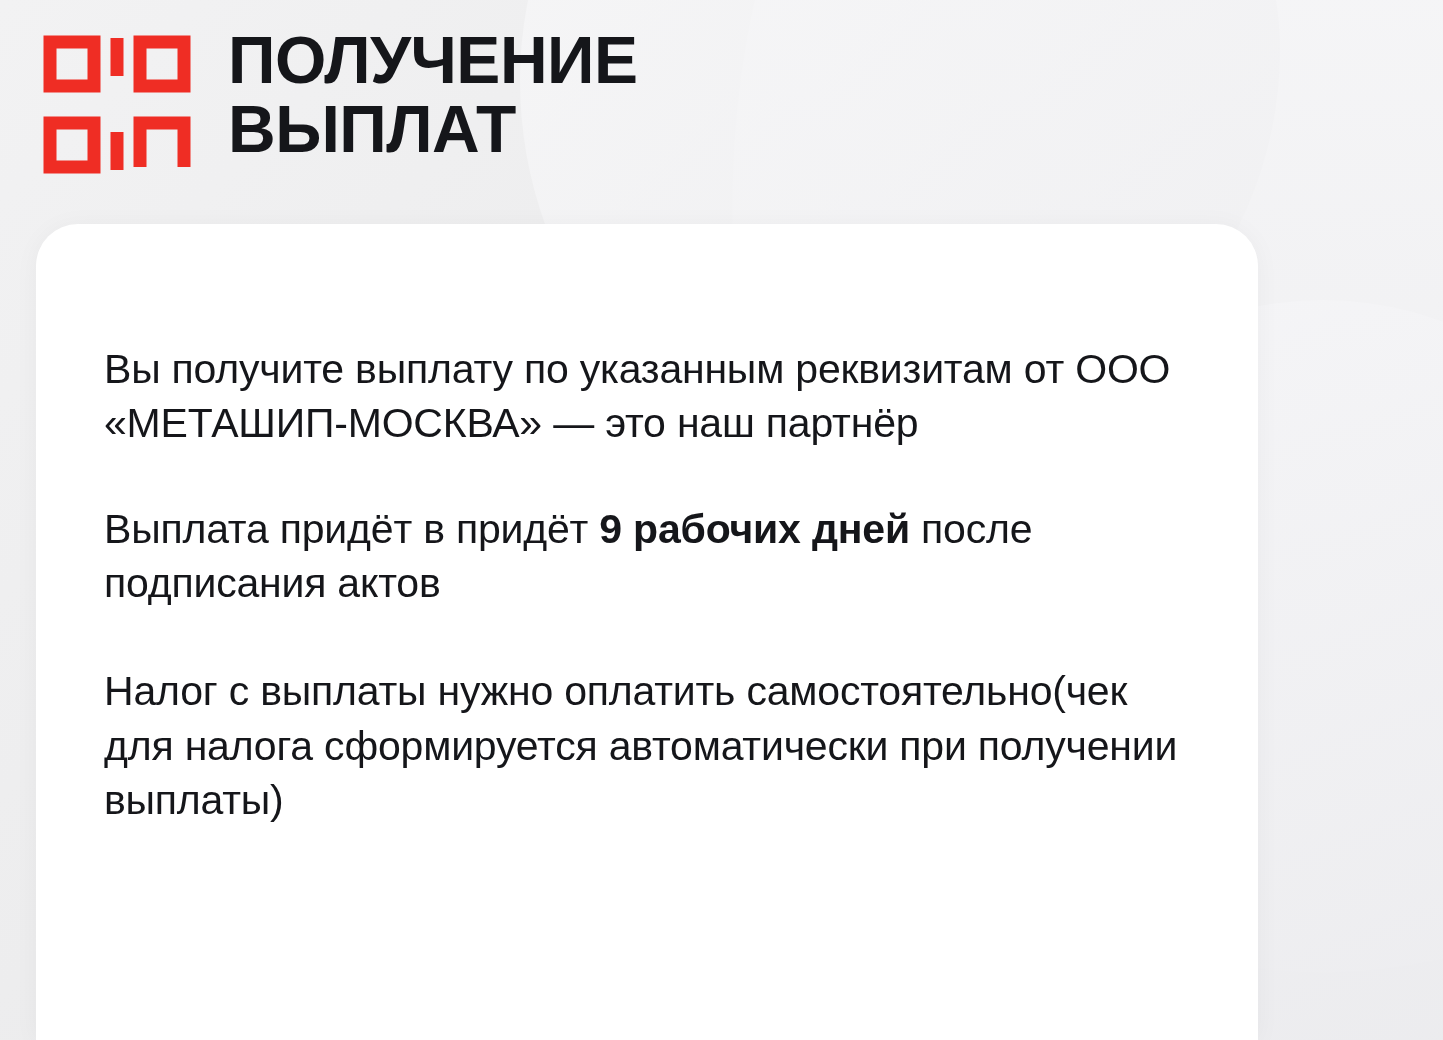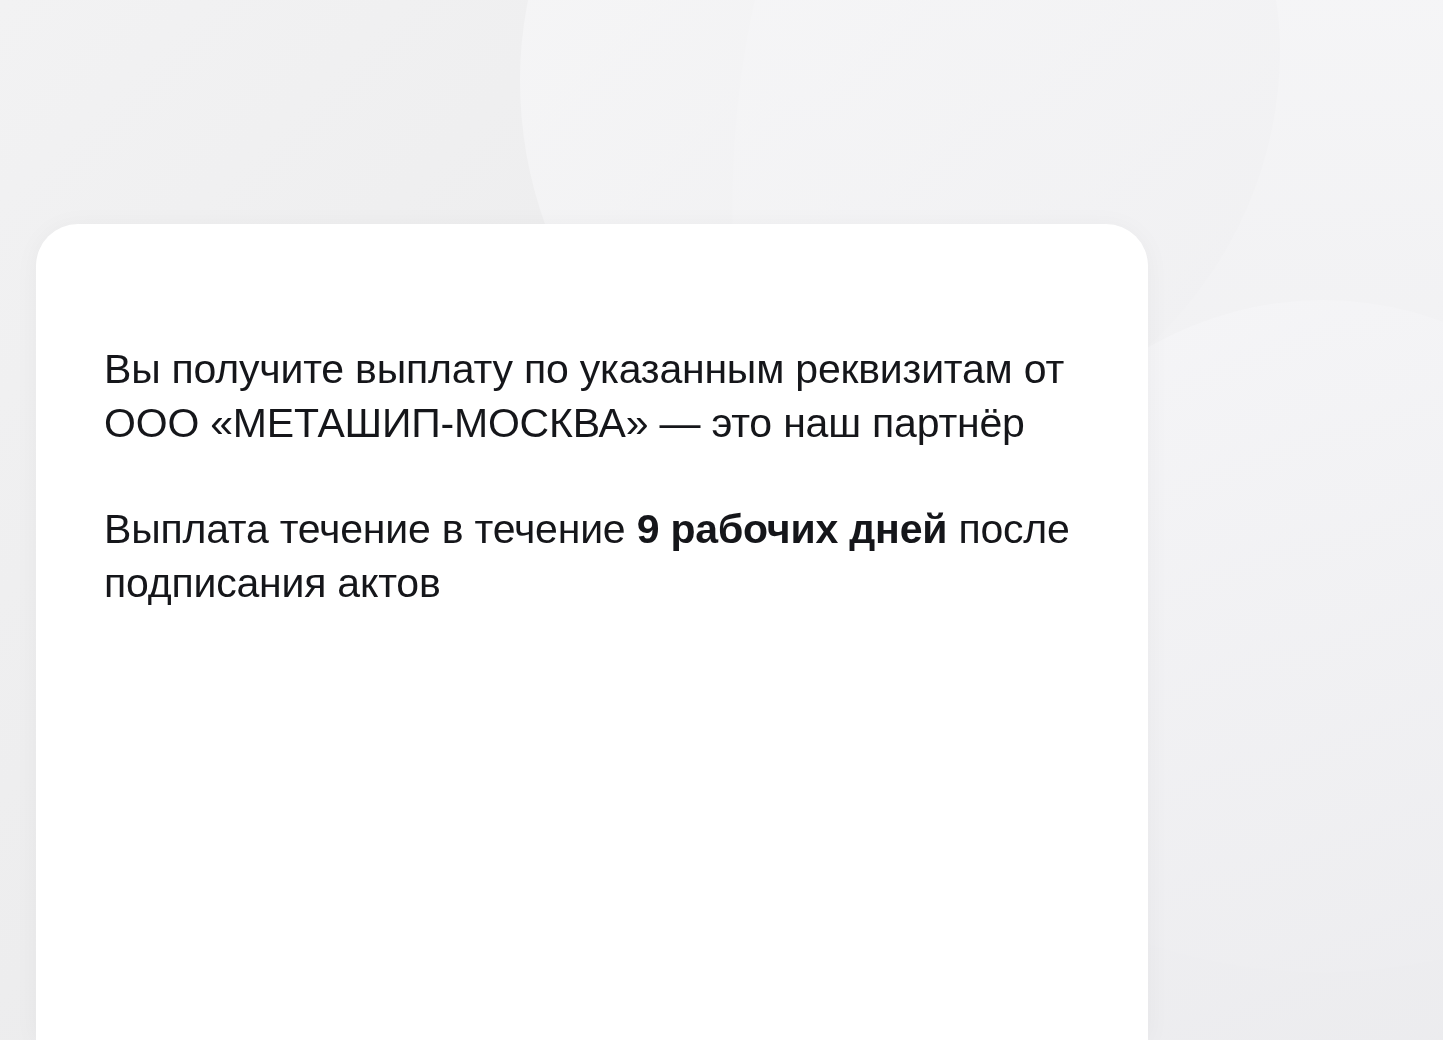--- a/index.html
+++ b/index.html
@@ -81,21 +81,21 @@
     padding-top: 4px;
     white-space: pre-line;
     font-family: "Liberation Sans", sans-serif;
   }
 
   
   .card {
     position: absolute;
     left: 36px;
     top: 224px;
-    width: 1112px;
+    width: 1222px;
     height: 816px;
     background: #ffffff;
     border-radius: 42px 42px 0 0;
     box-shadow: 0 2px 26px rgba(0,0,0,.04);
     z-index: 4;
   }
   .card-inner {
     position: absolute;
     left: 68px;
     top: 118px;
@@ -116,29 +116,48 @@
 </style>
 </head>
 <body>
 
 <div class="slide">
 
   <div class="swoosh-a"></div>
   <div class="swoosh-b"></div>
   <div class="swoosh-c"></div>
 
+  <div class="header">
+    <div class="logo">
+      <svg viewBox="0 0 150 150" width="150" height="150" aria-hidden="true">
+        <g fill="none" stroke="#ef2d24" stroke-width="13">
+          <rect x="8" y="14" width="44" height="44"></rect>
+          <rect x="98" y="14" width="44" height="44"></rect>
+          <rect x="8" y="95" width="44" height="44"></rect>
+          <path d="M98 139 V95 h44 v44"></path>
+          <path d="M75 10 V48"></path>
+          <path d="M75 104 V142"></path>
+        </g>
+      </svg>
+    </div>
+    <h1 class="title">ПОЛУЧЕНИЕ
+ВЫПЛАТ</h1>
+  </div>
 
   <div class="card">
     <div class="card-inner">
 
       <p class="para">
         <span>Вы получите выплату по указанным реквизитам от ООО «МЕТАШИП-МОСКВА» — это наш партнёр</span>
       </p>
 
       <p class="para p2">
-        <span>Выплата течение в течение </span><b>9 рабочих дней</b><span> после подписания актов</span>
+        <span>Выплата придёт в придёт </span><b>9 рабочих дней</b><span> после подписания актов</span>
       </p>
 
+      <p class="para">
+        <span>Налог с выплаты нужно оплатить самостоятельно(чек для налога сформируется автоматически при получении выплаты)</span>
+      </p>
 
     </div>
   </div>
 
 </div>
 
 </body></html>

